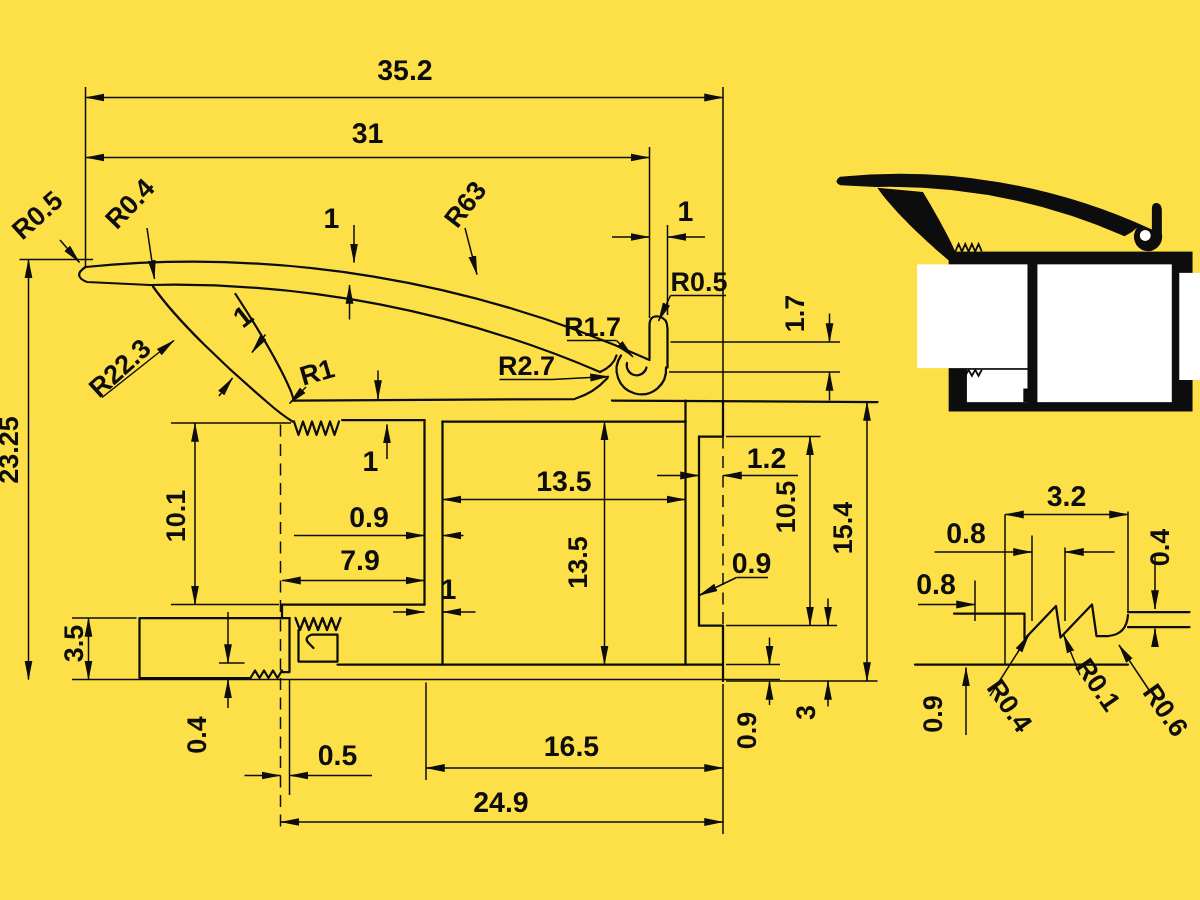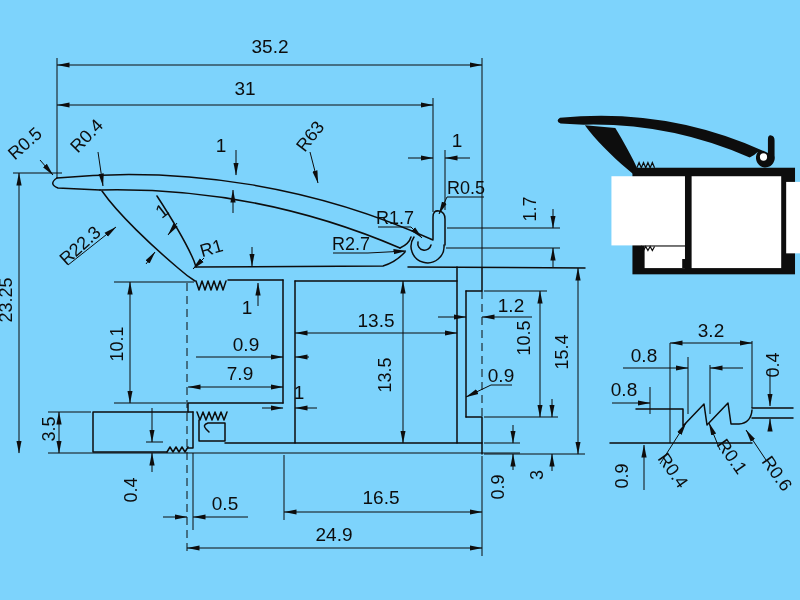--- a/index.html
+++ b/index.html
@@ -1,17 +1,17 @@
 <!DOCTYPE html>
 <html><head>
 <meta charset="utf-8">
 <style>
   html,body{margin:0;padding:0;background:#fff;}
-  .stage{position:relative;width:800px;height:600px;background:#7dd3fc;overflow:hidden;
-         font-family:"Liberation Sans",sans-serif;}
+  .stage{position:relative;width:800px;height:600px;background:#fde047;overflow:hidden;
+         font-family:"Liberation Sans",sans-serif;font-weight:bold;}
   svg{position:absolute;left:0;top:0;}
   .p  {fill:none;stroke:#0d0d0d;stroke-width:1.5;stroke-linecap:round;stroke-linejoin:round;}
   .t  {fill:none;stroke:#0d0d0d;stroke-width:1;}
   .dash{fill:none;stroke:#0d0d0d;stroke-width:1;stroke-dasharray:8 5;}
   .sil{fill:#0d0d0d;stroke:none;}
   .silw{fill:#ffffff;stroke:none;}
   .silk{fill:none;stroke:#0d0d0d;stroke-width:2.2;}
   text{fill:#0d0d0d;font-family:"Liberation Sans",sans-serif;font-size:19px;}
   text.r{font-size:18px;}
   text.m{text-anchor:middle;}

